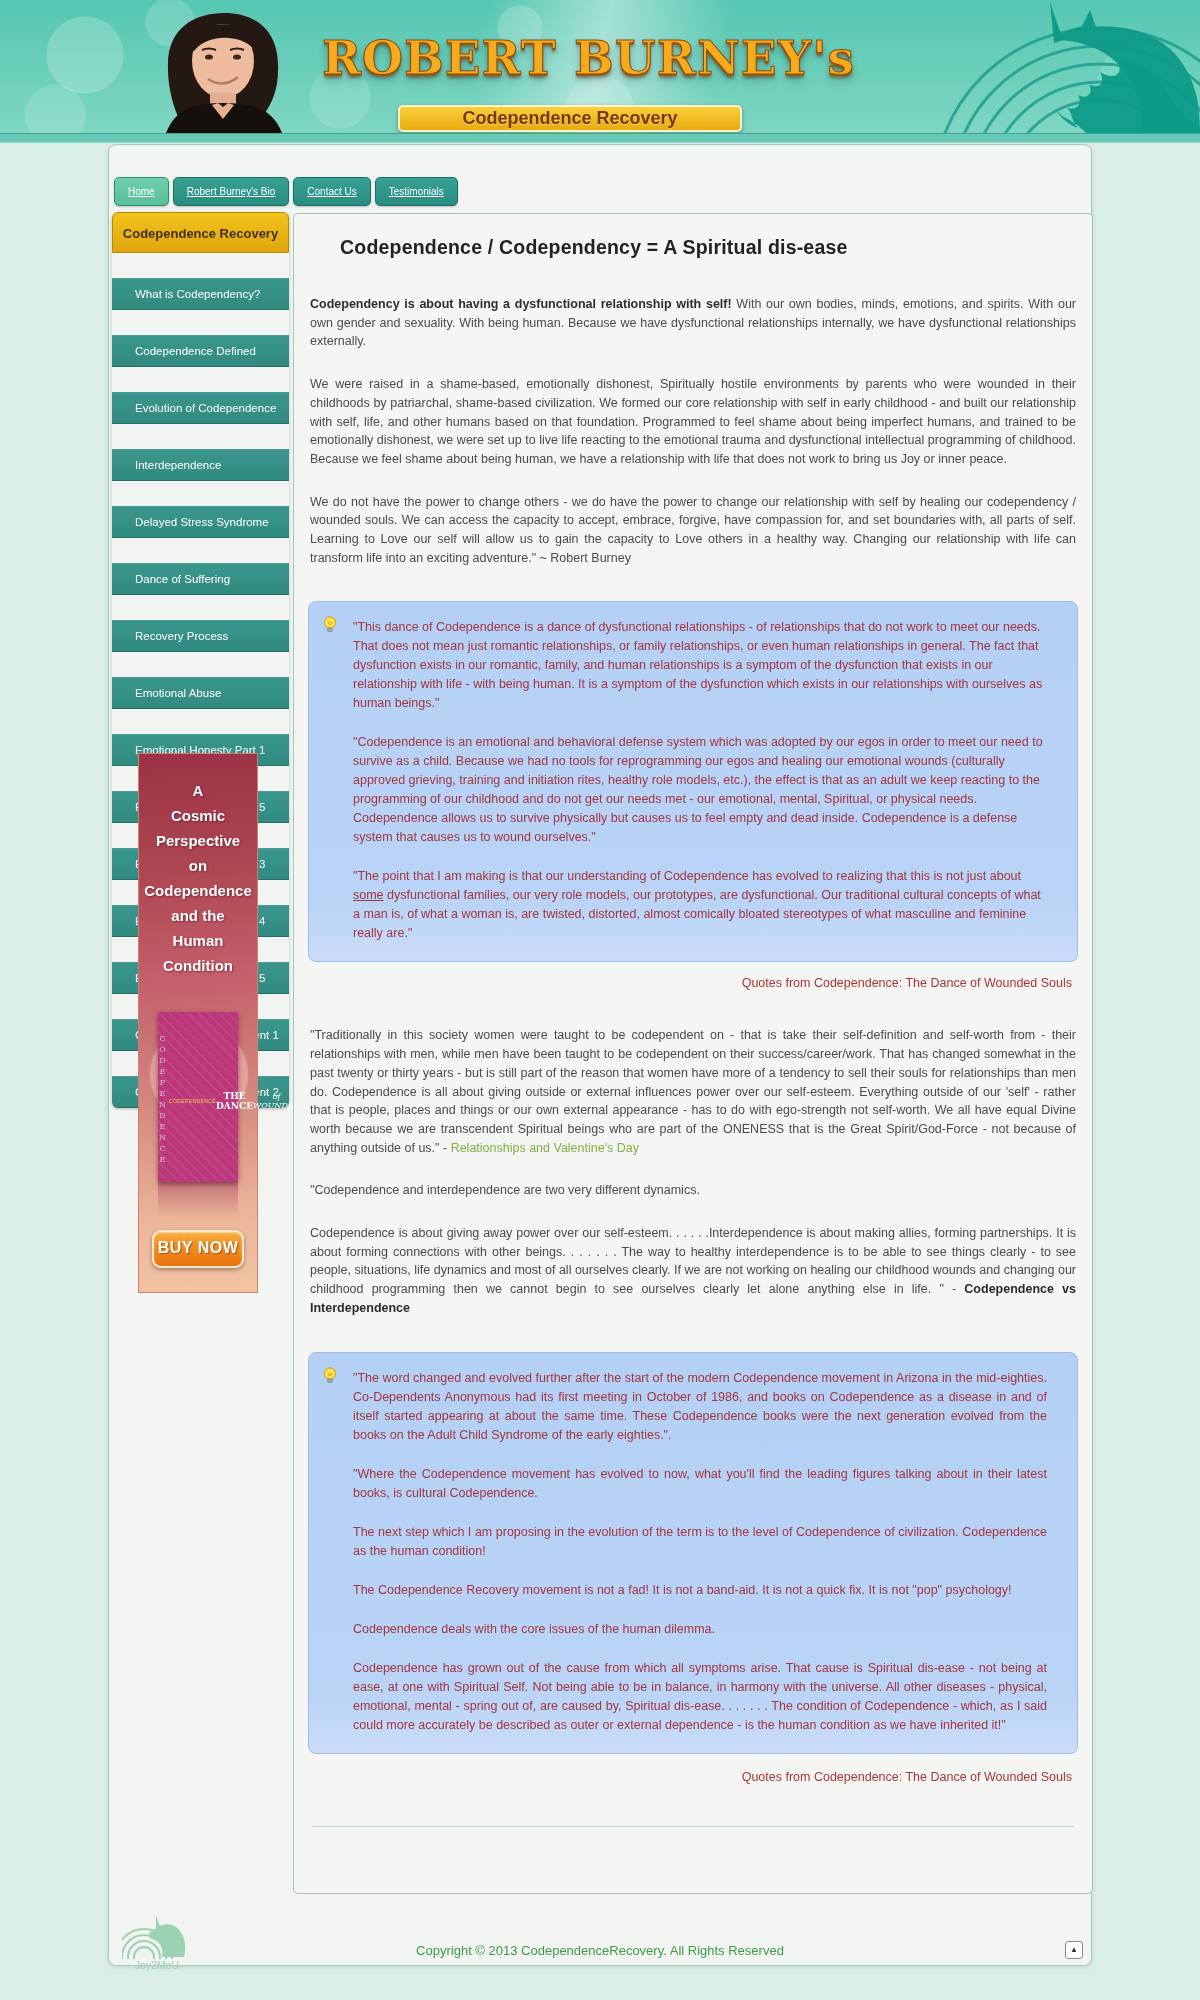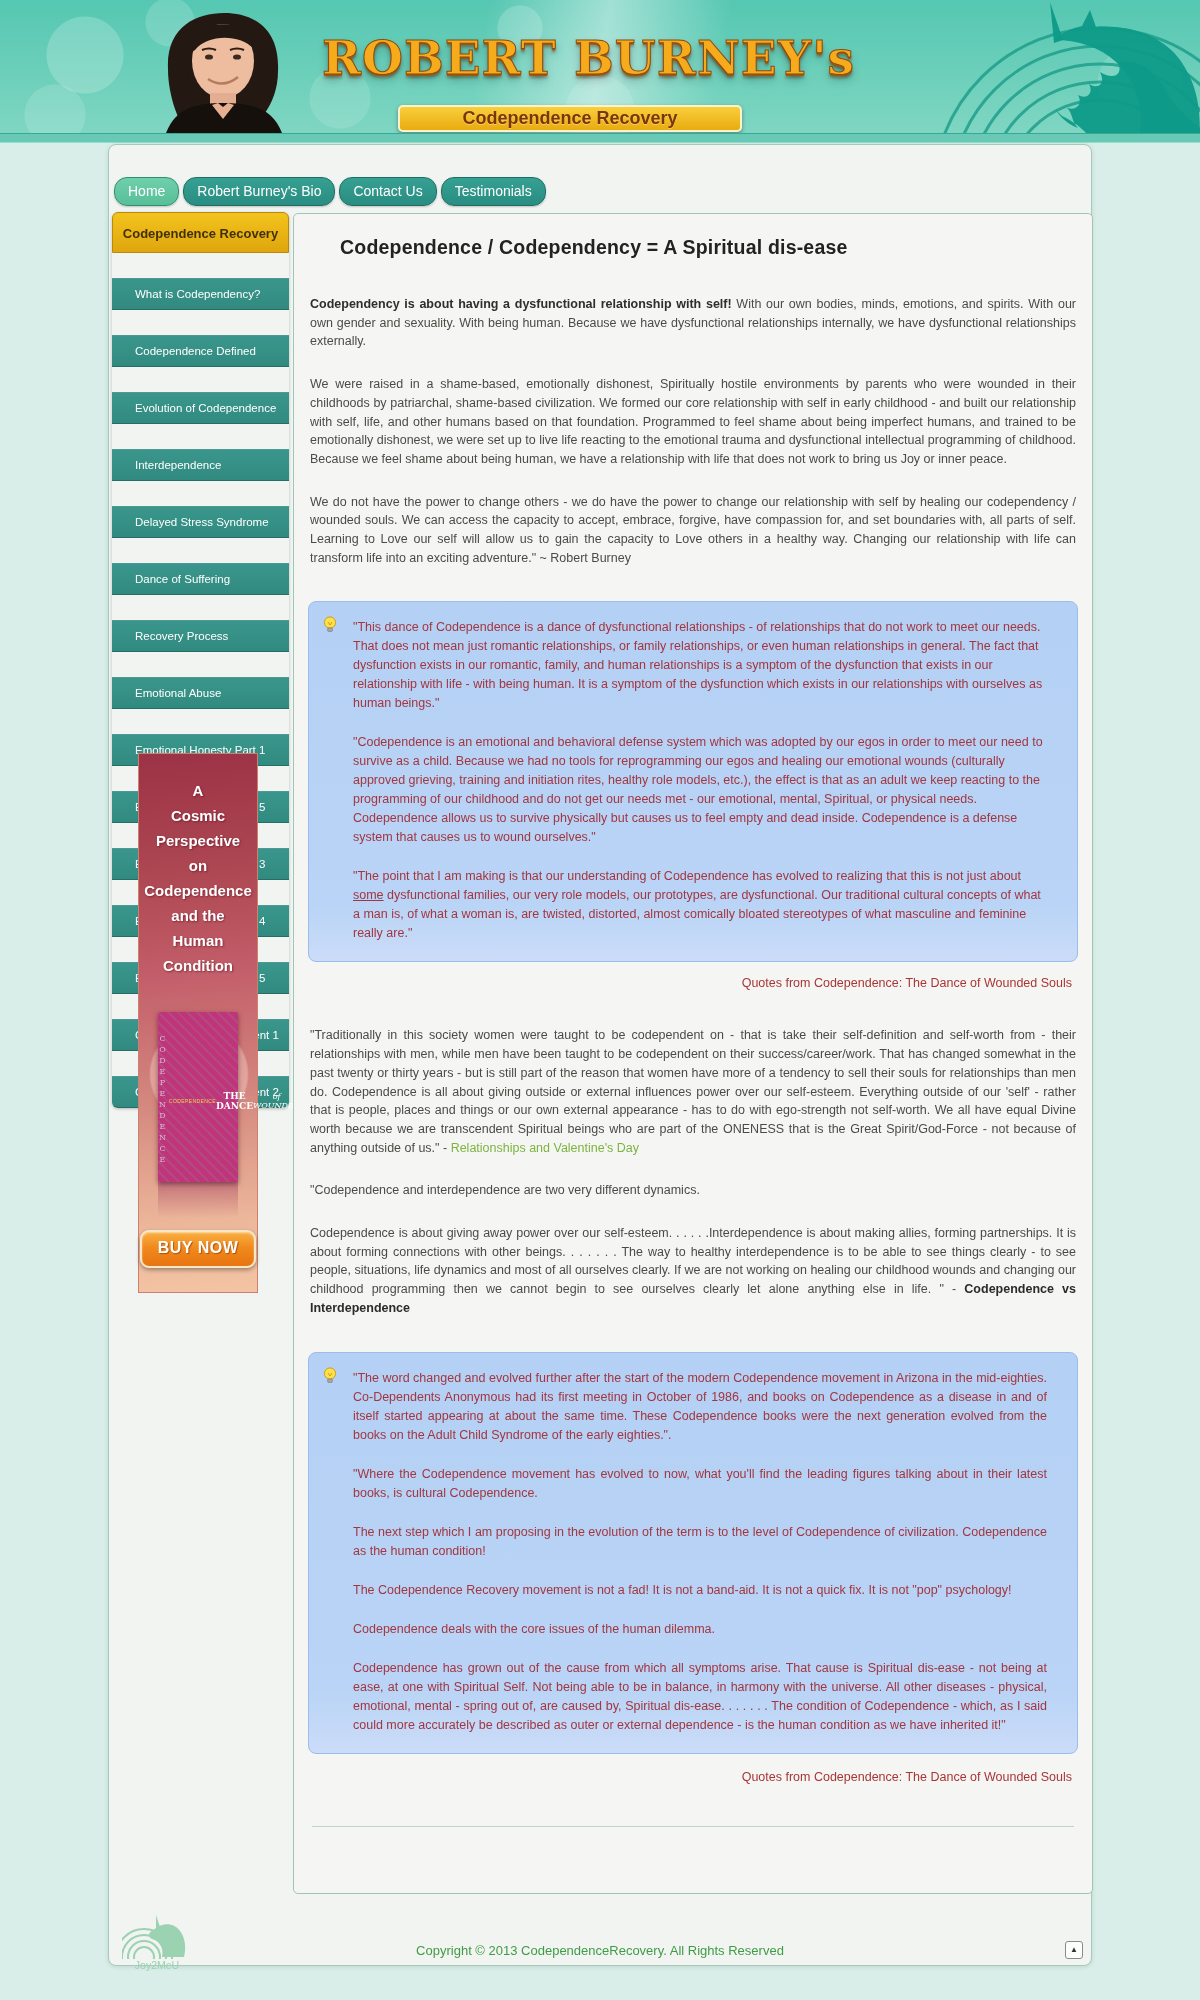--- a/index.html
+++ b/index.html
@@ -46,24 +46,24 @@
   }
   
   .wrapper{
     position:absolute;left:108px;top:144px;width:984px;height:1822px;
     background:#f2f4f1;border:1px solid #a5c9ba;border-radius:8px;box-sizing:border-box;
     box-shadow:0 1px 5px rgba(0,0,0,.10);
   }
   
   .nav{position:absolute;left:5px;top:32px;display:flex;gap:4px;}
   .nav-btn{
-    height:29px;line-height:27px;padding:0 13px;font-size:14px;color:#fff;
+    height:29px;line-height:27px;padding:0 13px;font-size:10px;color:#fff;
     background:linear-gradient(180deg,#35a093,#2a8d81);
-    border:1px solid #1d6f64;border-radius:13px;box-sizing:border-box;
-    cursor:pointer;white-space:nowrap;box-shadow:0 1px 2px rgba(0,0,0,.2);
+    border:1px solid #1d6f64;border-radius:5px;box-sizing:border-box;
+    cursor:pointer;white-space:nowrap;box-shadow:0 1px 2px rgba(0,0,0,.2);text-decoration:underline;
   }
   .nav-btn.active{background:linear-gradient(180deg,#6fd0ab,#57bf99);border-color:#2f8f72;}
   
   .sidebar{position:absolute;left:3px;top:67px;width:177px;border-radius:6px;
     box-shadow:0 1px 3px rgba(0,0,0,.25);}
   .sb-header{
     height:41px;line-height:41px;text-align:center;
     background:linear-gradient(180deg,#f3c31d,#dfa60d);
     border:1px solid #b88a08;border-radius:6px 6px 0 0;box-sizing:border-box;
     font-weight:bold;font-size:13px;color:#41300a;
@@ -99,21 +99,21 @@
   .bc-top{font-size:5px;color:#f0d44a;letter-spacing:.4px;}
   .bc-t1{font-family:"DejaVu Serif",serif;font-weight:bold;font-size:9px;color:#fff;}
   .bc-t2{font-family:"DejaVu Serif",serif;font-style:italic;font-size:8px;color:#fff;}
   .bc-t3{font-family:"DejaVu Serif",serif;font-weight:bold;font-size:11px;letter-spacing:1px;color:#fff;}
   .bc-sub{font-size:4px;line-height:5px;color:#e9d2e2;margin-top:3px;}
   .bc-author{margin-top:auto;width:calc(100% + 4px);background:#1c2a6e;color:#fff;
     font-size:5px;letter-spacing:.5px;padding:3px 0;}
   .book-reflect{width:80px;height:42px;margin:0 auto;
     background:linear-gradient(180deg,rgba(150,40,85,.40),rgba(150,40,85,0) 85%);}
   .buy-btn{
-    display:block;width:116px;height:38px;margin:6px auto 0;cursor:pointer;
+    display:block;width:92px;height:38px;margin:6px auto 0;cursor:pointer;
     background:linear-gradient(180deg,#f9b043,#f08a1d 45%,#e87410);
     border:2px solid #f6e7c6;border-radius:9px;box-sizing:border-box;
     box-shadow:0 2px 4px rgba(0,0,0,.35), inset 0 1px 2px rgba(255,255,255,.55);
     color:#fff;font-weight:bold;font-size:16px;letter-spacing:.5px;line-height:32px;text-align:center;
     text-shadow:1px 1px 1px rgba(130,50,0,.6);
   }
   
   .content{
     position:absolute;left:184px;top:68px;width:800px;height:1681px;box-sizing:border-box;
     background:#f5f6f3;border:1px solid #9fc5b6;border-radius:5px;

